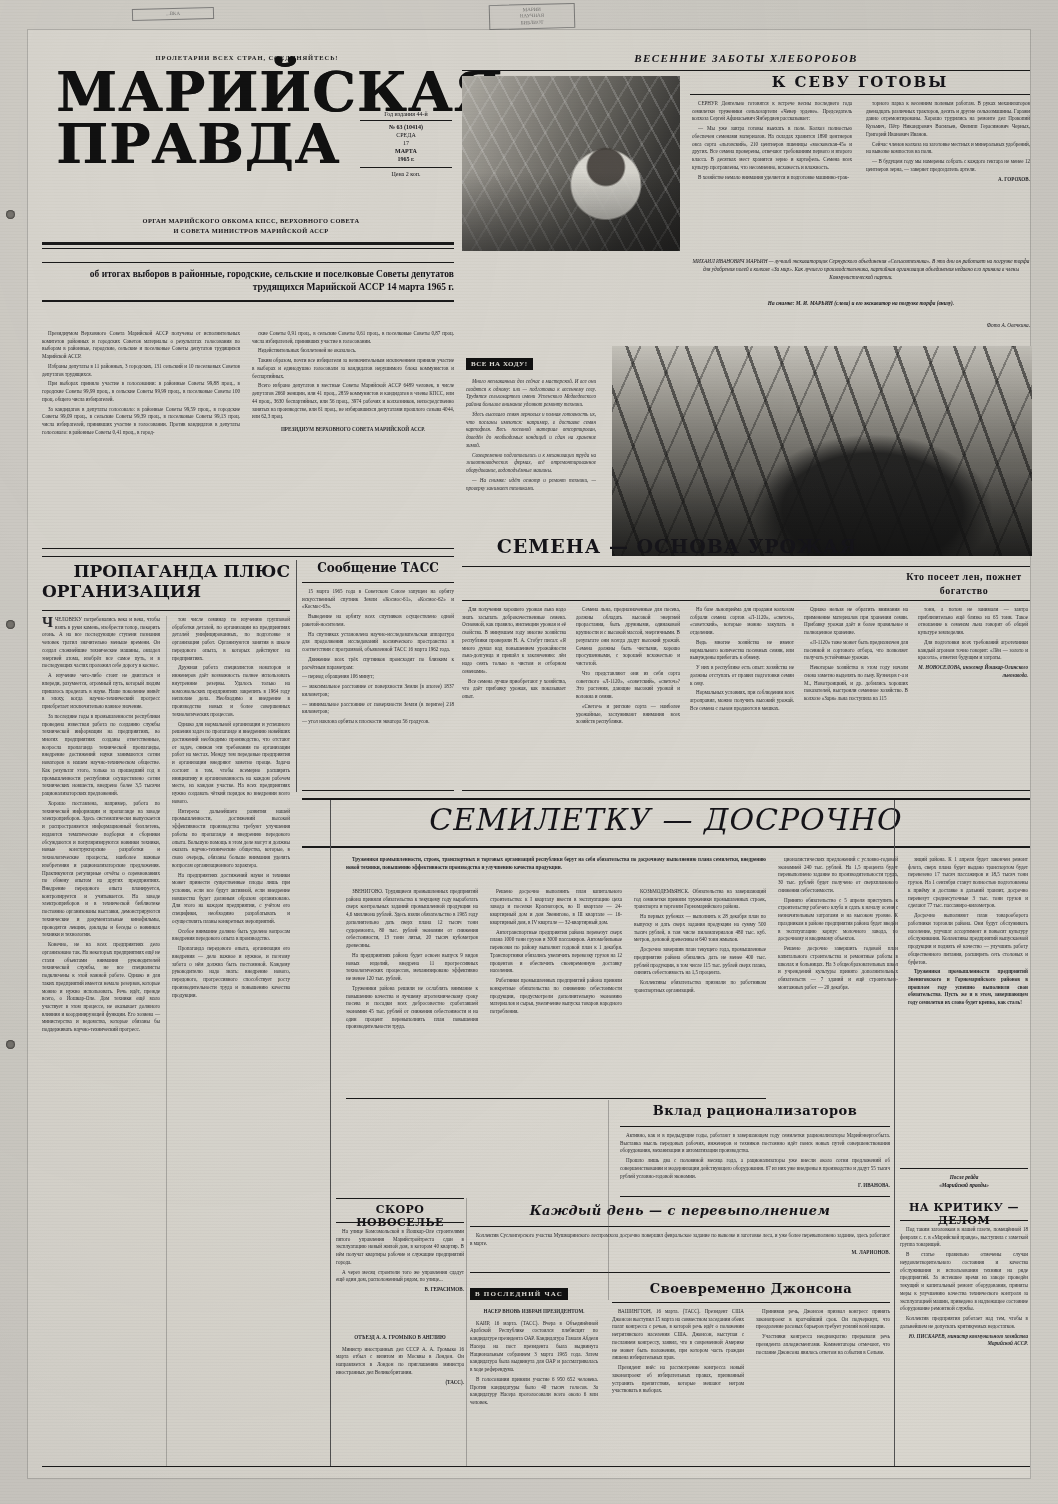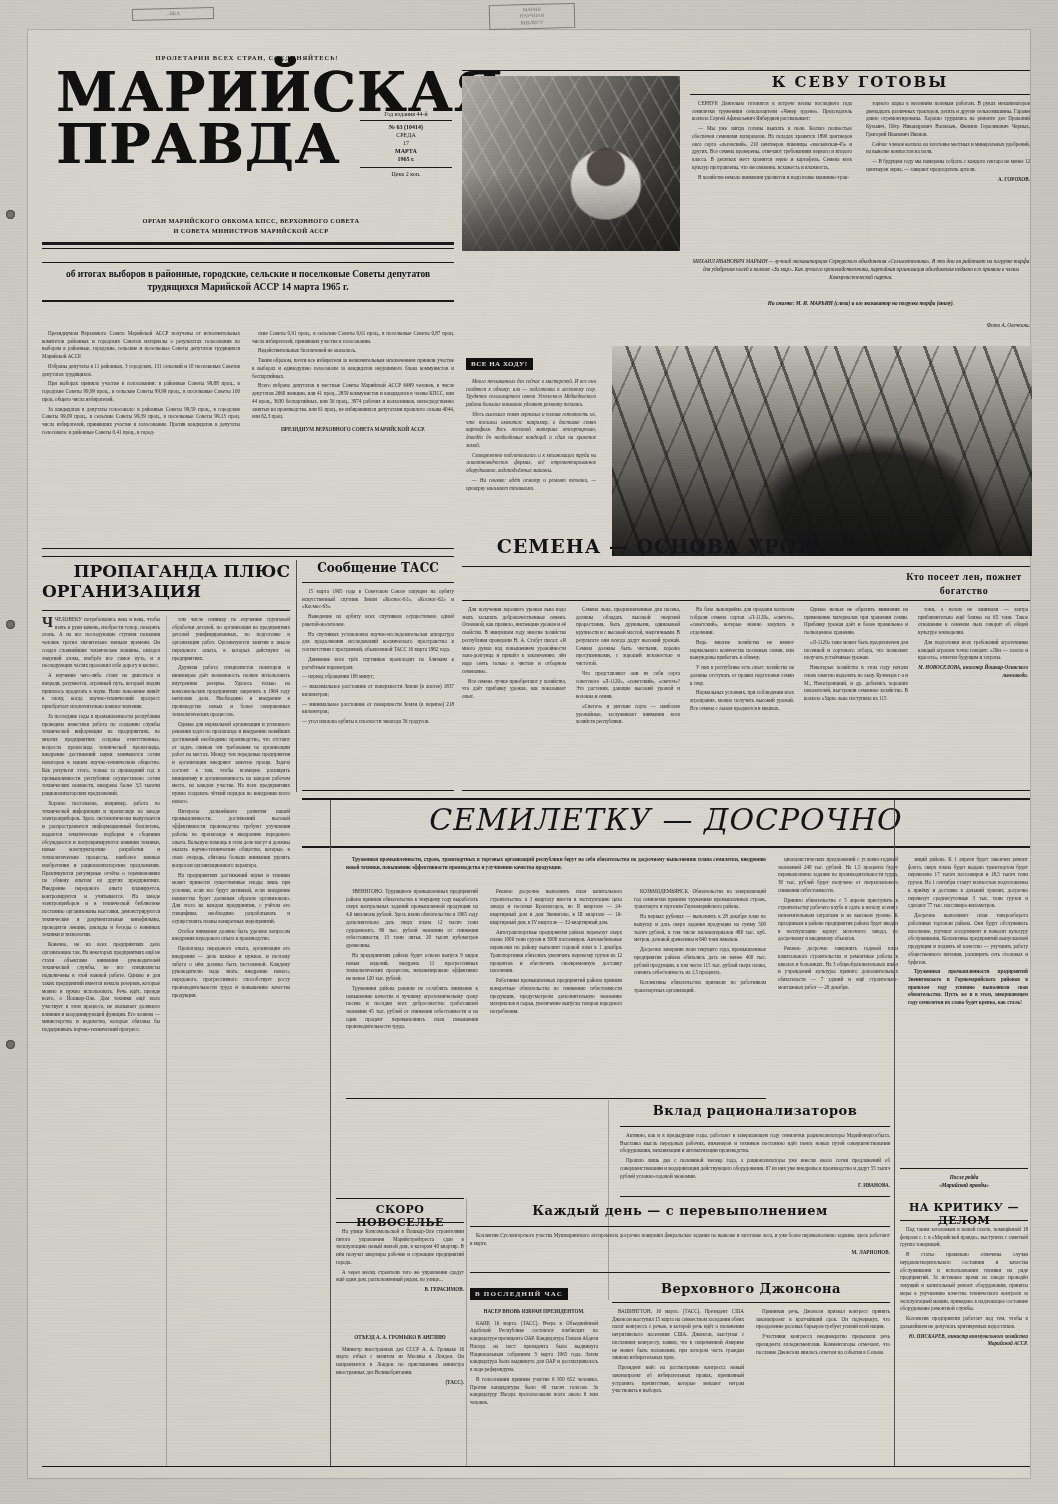--- a/index.html
+++ b/index.html
@@ -37,21 +37,21 @@
     letter-spacing:1px;
     line-height:.95;
     color:#111;
     text-shadow:0.6px 0 0 #111;
   }
   .organ{font-size:6.4px;font-weight:bold;text-align:center;letter-spacing:.4px;line-height:1.5;}
   .issuebox{font-size:6px;text-align:center;line-height:1.35;}
 
   
   .h-main{font-family:"DejaVu Serif",serif;font-weight:bold;font-size:22px;letter-spacing:7px;text-align:center;}
-  .h-sub{font-weight:bold;font-size:9.5px;text-align:center;line-height:1.35;}
+  .h-sub{font-weight:bold;font-size:9.5px;text-align:right;line-height:1.35;}
   .h-sect{font-family:"DejaVu Serif",serif;font-weight:bold;font-size:19px;text-align:center;letter-spacing:1px;line-height:1.1;}
   .h-sect2{font-family:"DejaVu Serif",serif;font-weight:bold;font-size:15px;text-align:center;letter-spacing:.5px;line-height:1.15;}
   .h-small{font-weight:bold;font-size:10px;text-align:center;letter-spacing:.5px;}
   .h-ital{font-style:italic;font-weight:bold;font-size:11px;text-align:center;letter-spacing:1.4px;}
   .h-big-ital{font-family:"DejaVu Serif",serif;font-style:italic;font-weight:normal;font-size:30px;text-align:center;letter-spacing:1px;}
   .cap{font-size:5.3px;line-height:1.5;text-align:center;font-style:italic;}
 
   
   .photo{background:#4a4845;position:absolute;overflow:hidden;}
   .photo .g{position:absolute;inset:0;}
@@ -119,20 +119,23 @@
   <div class="abs txt" style="left:252px;top:330px;width:202px;">
     <p>ские Советы 0,91 проц., в сельские Советы 0,61 проц., в поселковые Советы 0,87 проц. числа избирателей, принявших участие в голосовании.</p>
     <p>Недействительных бюллетеней не оказалось.</p>
     <p>Таким образом, почти все избиратели за незначительным исключением приняли участие в выборах и единодушно голосовали за кандидатов нерушимого блока коммунистов и беспартийных.</p>
     <p>Всего избрано депутатов в местные Советы Марийской АССР 6489 человек, в числе депутатов 2660 женщин, или 41 проц., 2859 коммунистов и кандидатов в члены КПСС, или 44 проц., 3630 беспартийных, или 56 проц., 3974 рабочих и колхозников, непосредственно занятых на производстве, или 61 проц., не избиравшихся депутатами прошлого созыва 4044, или 62,3 проц.</p>
     <p style="text-align:center;font-weight:bold;text-indent:0;margin-top:5px;">ПРЕЗИДИУМ ВЕРХОВНОГО СОВЕТА МАРИЙСКОЙ АССР.</p>
   </div>
 
   <div class="abs hr" style="left:42px;top:548px;width:412px;"></div>
 
+  <div class="abs" style="left:462px;top:52px;width:568px;">
+    <div class="h-ital">ВЕСЕННИЕ ЗАБОТЫ ХЛЕБОРОБОВ</div>
+  </div>
   <div class="abs hr" style="left:462px;top:70px;width:568px;"></div>
   <div class="abs" style="left:690px;top:74px;width:340px;">
     <div class="h-sect2" style="letter-spacing:2px;">К СЕВУ ГОТОВЫ</div>
   </div>
   <div class="abs hr" style="left:690px;top:94px;width:340px;"></div>
 
   <div class="photo" style="left:462px;top:76px;width:218px;height:175px;">
     <div class="g" style="background:
       linear-gradient(115deg,#b9b6ae 0%,#8f8c85 28%,#6a6862 52%,#3e3d3a 78%,#2a2927 100%);"></div>
     <div class="g" style="background:
@@ -312,21 +315,21 @@
     <div class="h-sect2" style="font-size:11px;">СКОРО НОВОСЕЛЬЕ</div>
   </div>
   <div class="abs hr" style="left:336px;top:1222px;width:128px;"></div>
   <div class="abs txt" style="left:336px;top:1228px;width:128px;">
     <p>На улице Комсомольской в Йошкар-Оле строителями пятого управления Марийстройтреста сдан в эксплуатацию новый жилой дом, в котором 40 квартир. В нём получат квартиры рабочие и служащие предприятий города.</p>
     <p>А через месяц строители того же управления сдадут ещё один дом, расположенный рядом, по улице...</p>
     <p style="text-align:right;font-weight:bold;text-indent:0;">В. ГЕРАСИМОВ.</p>
   </div>
 
   <div class="abs" style="left:470px;top:1204px;width:420px;">
-    <div class="h-sect2" style="font-size:13px;">Каждый день — с перевыполнением</div>
+    <div class="h-sect2" style="font-size:13px;font-style:italic;">Каждый день — с перевыполнением</div>
   </div>
   <div class="abs hr" style="left:470px;top:1226px;width:420px;"></div>
   <div class="abs txt" style="left:470px;top:1232px;width:420px;">
     <p>Коллектив Суслонгерского участка Мушмаринского леспромхоза досрочно повершил февральское задание по вывозке и заготовке леса, и уже более перевыполнено задание, здесь работают в марте.</p>
     <p style="text-align:right;font-weight:bold;text-indent:0;">М. ЛАРИОНОВ.</p>
   </div>
   <div class="abs hr" style="left:470px;top:1272px;width:420px;"></div>
 
   <div class="abs" style="left:470px;top:1282px;">
     <span class="badge" style="letter-spacing:1.2px;">В ПОСЛЕДНИЙ ЧАС</span>
@@ -337,21 +340,21 @@
     <p>В голосовании приняли участие 6 950 652 человека. Против кандидатуры было 40 тысяч голосов. За кандидатуру Насера проголосовали всего около 6 млн человек.</p>
   </div>
 
   <div class="abs txt" style="left:336px;top:1334px;width:128px;">
     <p style="text-align:center;font-weight:bold;text-indent:0;margin-bottom:4px;white-space:pre-line;">ОТЪЕЗД А. А. ГРОМЫКО В АНГЛИЮ</p>
     <p>Министр иностранных дел СССР А. А. Громыко 16 марта отбыл с визитом из Москвы в Лондон. Он направляется в Лондон по приглашению министра иностранных дел Великобритании.</p>
     <p style="text-align:right;font-weight:bold;text-indent:0;">(ТАСС).</p>
   </div>
 
   <div class="abs" style="left:612px;top:1282px;width:278px;">
-    <div class="h-sect2" style="font-size:13px;">Верховного Джонсона</div>
+    <div class="h-sect2" style="font-size:13px;">Своевременно Джонсона</div>
   </div>
   <div class="abs hr" style="left:612px;top:1302px;width:278px;"></div>
   <div class="abs txt" style="left:612px;top:1308px;width:132px;">
     <p>ВАШИНГТОН, 16 марта. (ТАСС). Президент США Джонсон выступил 15 марта на совместном заседании обеих палат конгресса с речью, в которой речь идёт о положении негритянского населения США. Джонсон, выступая с посланием конгрессу, заявил, что в современной Америке не может быть положения, при котором часть граждан лишена избирательных прав.</p>
     <p>Президент внёс на рассмотрение конгресса новый законопроект об избирательных правах, призванный устранить препятствия, которые мешают неграм участвовать в выборах.</p>
   </div>
   <div class="abs txt" style="left:756px;top:1308px;width:134px;">
     <p>Принимая речь, Джонсон призвал конгресс принять законопроект в кратчайший срок. Он подчеркнул, что преодоление расовых барьеров требует усилий всей нации.</p>
     <p>Участники конгресса неоднократно прерывали речь президента аплодисментами. Комментаторы отмечают, что послание Джонсона явилось ответом на события в Сельме.</p>
   </div>

